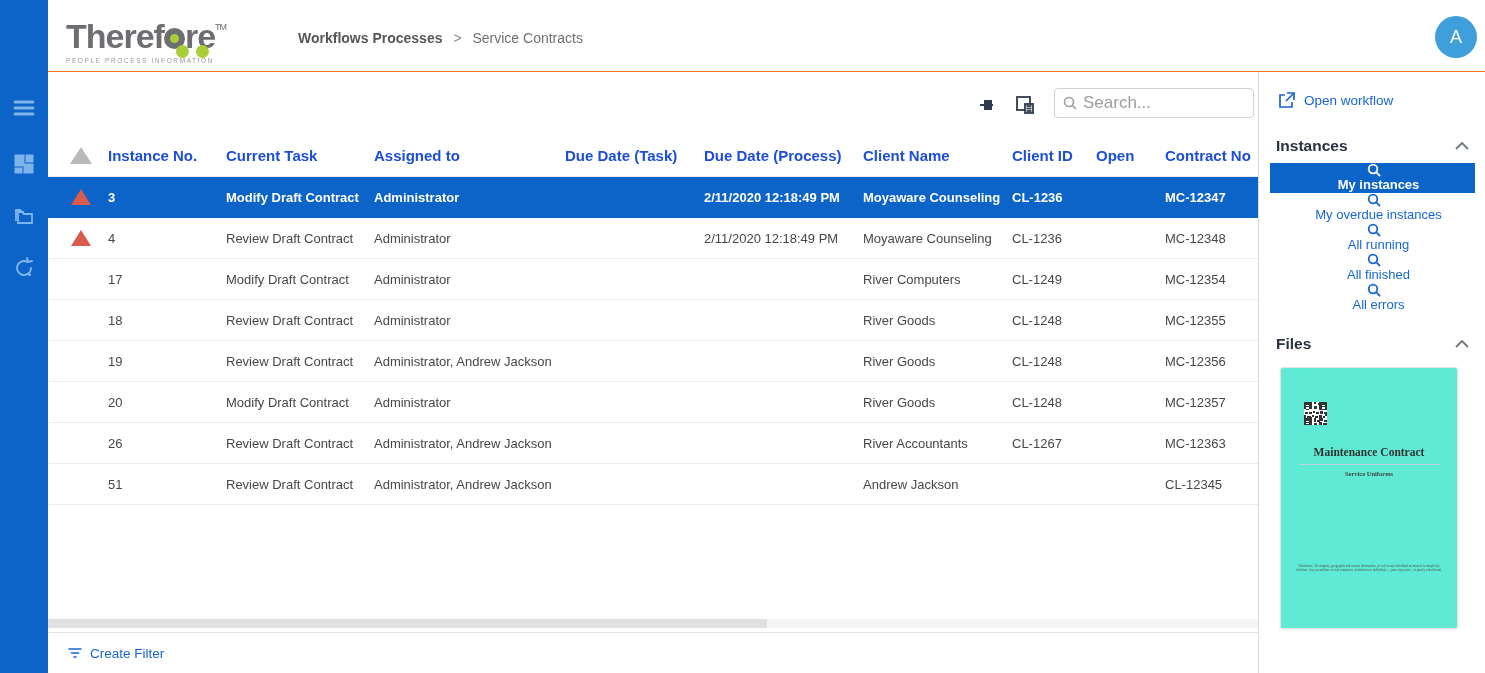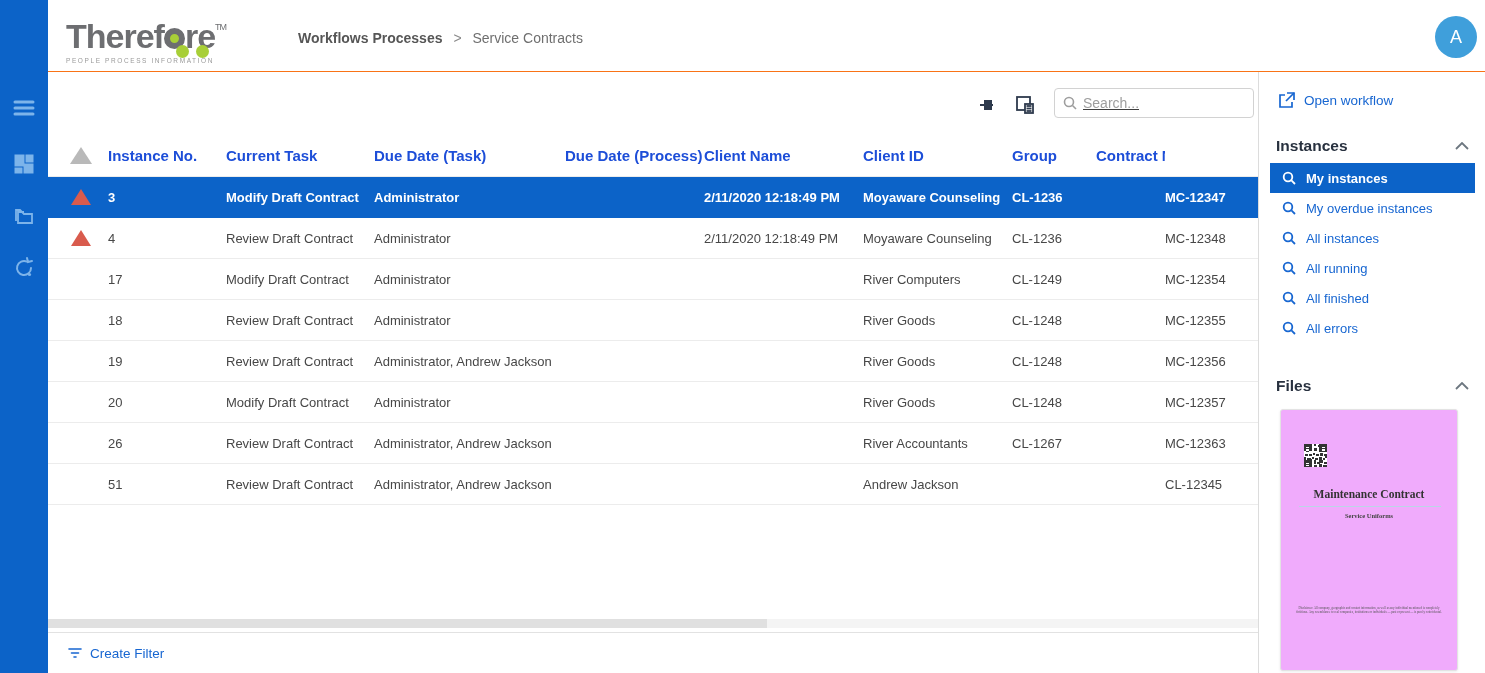--- a/index.html
+++ b/index.html
@@ -32,22 +32,22 @@
 
   
   .main { position:absolute; left:48px; top:72px; width:1211px; height:601px; background:#fff;
     border-right:1px solid #dcdcdc; }
   .toolbar { position:absolute; left:0; top:0; width:100%; height:62px; }
   .group-hint { position:absolute; left:20px; top:23px; font-size:13px; color:#8d8d8d; }
   .tb-ico { position:absolute; top:22px; width:22px; height:22px; cursor:pointer; }
   .tb-pin { left:930px; } .tb-doc { left:966px; }
   .searchbox { position:absolute; left:1006px; top:16px; width:200px; height:30px;
     border:1px solid #d2d2d2; border-radius:4px; display:flex; align-items:center; padding:0 8px; background:#fff; }
-  .searchbox input { border:none; outline:none; width:160px; font-size:14px; color:#404040;
-    font-family:"Liberation Sans", sans-serif; margin-left:6px;text-decoration:underline; }
+  .searchbox input { border:none; outline:none; width:160px; font-size:17px; color:#a16207;
+    font-family:"Liberation Sans", sans-serif; margin-left:6px; }
   .searchbox input::placeholder { color:#9e9e9e; }
 
   
   .gridcols { display:grid; grid-template-columns:60px 118px 148px 191px 139px 159px 149px 84px 69px 94px; }
   .thead { position:absolute; left:0; top:62px; width:1210px; height:43px; border-bottom:1px solid #ececec; }
   .thead .hc { font-size:15px; color:#1d4ed8; display:flex; align-items:center; cursor:pointer; overflow:hidden; white-space:nowrap;font-weight:bold; }
   .tri-gray { width:0; height:0; border-left:11px solid transparent; border-right:11px solid transparent;
     border-bottom:17px solid #b9b9b9; margin-left:22px; }
   .rows { position:absolute; left:0; top:105px; width:1210px; }
   .trow { height:41px; border-bottom:1px solid #ececec; cursor:pointer; }
@@ -66,29 +66,29 @@
     color:#1766d1; font-size:13.5px; }
   .create-filter svg { margin-right:8px; }
 
   
   .rpanel { position:absolute; left:1260px; top:72px; width:225px; height:601px; background:#fff; }
   .openwf { display:flex; align-items:center; margin:20px 0 0 18px; cursor:pointer; color:#1766d1; font-size:13.5px;text-align:center; }
   .openwf svg { margin-right:9px; }
   .sect-head { display:flex; align-items:center; justify-content:space-between;
     margin:0 16px; cursor:pointer; }
   .sect-head .st { font-size:15.5px; font-weight:700; color:#28313f; }
-  .sh-inst { margin-top:28px; } .sh-files { margin-top:34px; }
+  .sh-inst { margin-top:28px; } .sh-files { margin-top:22px; }
   .ilist { margin-top:8px; padding:0 10px; }
   .iitem { height:30px; display:flex; align-items:center; padding-left:12px; cursor:pointer;
-    color:#1766d1; font-size:13px; }
+    color:#1766d1; font-size:13px;flex-direction:column; }
   .iitem svg { stroke:#1766d1; margin-right:10px; flex:0 0 auto; }
   .iitem.sel { background:#0c63c8; color:#fff; font-weight:700; }
   .iitem.sel svg { stroke:#fff; }
 
-  .doc-card { margin:14px 0 4px 20px; width:178px; height:262px; background:#f0abfc; border:1px solid #e3e3e3;
+  .doc-card { margin:14px 0 4px 20px; width:178px; height:262px; background:#5eead4; border:1px solid #e3e3e3;
     border-radius:3px; box-shadow:0 1px 3px rgba(0,0,0,.08); position:relative; cursor:pointer;
     font-family:"Liberation Serif", serif; }
   .qr { position:absolute; left:23px; top:34px; }
   .doc-title { position:absolute; left:0; top:78px; width:100%; text-align:center;
     font-size:11.5px; font-weight:700; color:#333; }
   .doc-rule { position:absolute; left:18px; top:96px; width:142px; border-top:1px solid #bcd4e6; }
   .doc-sub { position:absolute; left:0; top:102px; width:100%; text-align:center;
     font-size:6.5px; font-weight:700; color:#444; }
   .doc-disc { position:absolute; left:50%; top:196px; width:290px; text-align:center; color:#555;
     font-size:6px; line-height:1.35; transform:translateX(-50%) scale(.52); transform-origin:center top; }
@@ -168,25 +168,26 @@
         <input type="text" placeholder="Search..." style="">
       </div>
     </div>
 
     <div class="thead gridcols" id="thead">
         <div class="hc">
           <span class="tri-gray"></span>
         </div>
         <div class="hc">Instance No.</div>
         <div class="hc">Current Task</div>
+        <div class="hc">Assigned to</div>
         <div class="hc">Due Date (Task)</div>
         <div class="hc">Due Date (Process)</div>
         <div class="hc">Client Name</div>
         <div class="hc">Client ID</div>
-        <div class="hc">Group</div>
+        <div class="hc">Open</div>
         <div class="hc">Contract No</div>
       </div>
     <div class="rows" id="rows">
   <div class="trow gridcols sel">
     <div class="cell">
             <span class="tri-red" style="display: block;"></span>
           </div>
     <div class="cell">3</div>
     <div class="cell">Modify Draft Contract</div>
     <div class="cell">Administrator</div>
@@ -334,27 +335,20 @@
   </div>
 
   <div class="iitem">
     <svg width="14" height="14" viewBox="0 0 14 14" fill="none" stroke-width="1.8">
       <circle cx="6" cy="6" r="4.3"></circle>
             <line x1="9.4" y1="9.4" x2="13" y2="13"></line>
     </svg>
     <span>My overdue instances</span>
   </div>
 
-  <div class="iitem">
-    <svg width="14" height="14" viewBox="0 0 14 14" fill="none" stroke-width="1.8">
-      <circle cx="6" cy="6" r="4.3"></circle>
-            <line x1="9.4" y1="9.4" x2="13" y2="13"></line>
-    </svg>
-    <span>All instances</span>
-  </div>
 
   <div class="iitem">
     <svg width="14" height="14" viewBox="0 0 14 14" fill="none" stroke-width="1.8">
       <circle cx="6" cy="6" r="4.3"></circle>
             <line x1="9.4" y1="9.4" x2="13" y2="13"></line>
     </svg>
     <span>All running</span>
   </div>
 
   <div class="iitem">

